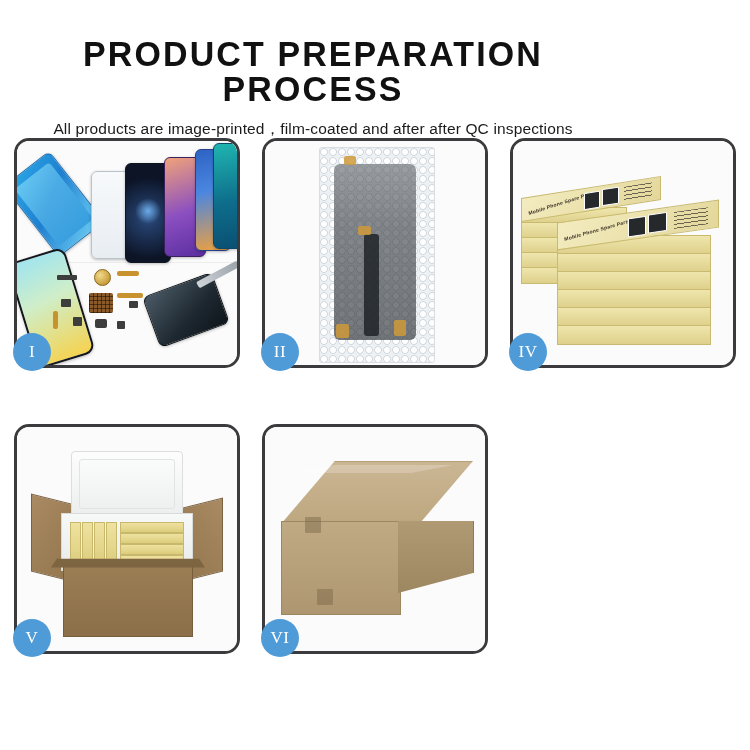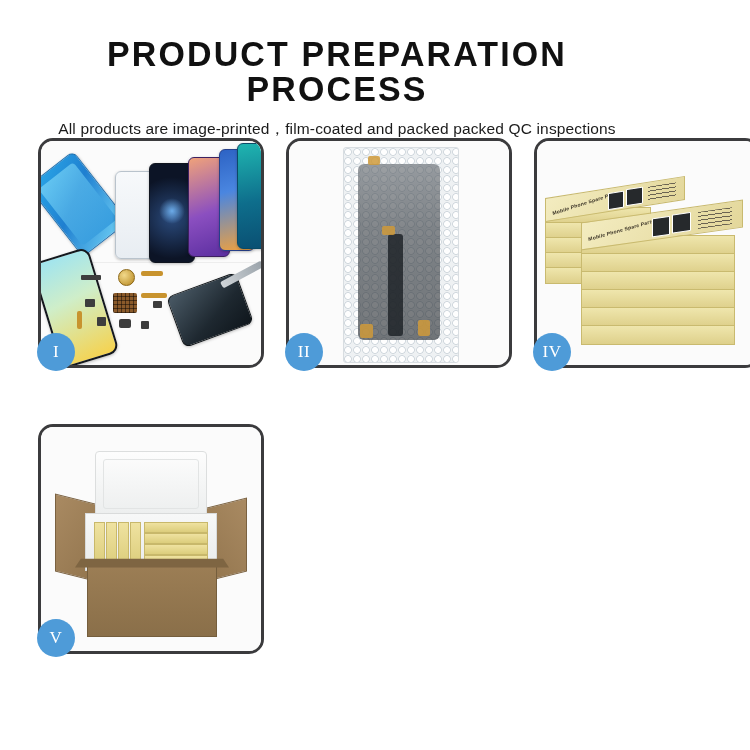--- a/index.html
+++ b/index.html
@@ -2,21 +2,21 @@
 <html><head>
 <meta charset="utf-8">
 <style>
   html,body{margin:0;padding:0;}
   body{
     width:750px;height:750px;
     background:#ffffff;
     font-family:"Liberation Sans", sans-serif;
     overflow:hidden;
   }
-  .page{position:relative;width:626px;height:750px;margin-left:24px;}
+  .page{position:relative;width:626px;height:750px;}
 
   
   .header{padding-top:36px;text-align:center;}
   .title{
     font-size:35px;
     font-weight:700;
     letter-spacing:2.2px;
     color:#111111;
     line-height:1;
     font-family:"Liberation Sans", sans-serif;
@@ -296,21 +296,21 @@
   }
   .c6-tab{position:absolute;background:rgba(120,100,70,.45);border-radius:1px;}
 </style>
 </head>
 <body>
 
 <div class="page">
 
   <div class="header">
     <div class="title">PRODUCT PREPARATION PROCESS</div>
-    <div class="subtitle">All products are image-printed，film-coated and packed packed QC inspections</div>
+    <div class="subtitle">All products are image-printed，film-coated and after after QC inspections</div>
   </div>
 
   <div class="grid">
 
     <div class="panel p1">
       <div class="panel-inner">
         <div class="shelf"></div>
         <div class="ph ph-blue"></div>
         <div class="ph ph-glass"></div>
         <div class="ph ph-dark"></div>
@@ -396,15 +396,26 @@
           <div class="yb" style="left:58px;top:8px;width:62px;height:9px;"></div>
           <div class="yb" style="left:58px;top:19px;width:62px;height:9px;"></div>
           <div class="yb" style="left:58px;top:30px;width:62px;height:9px;"></div>
           <div class="yb" style="left:58px;top:41px;width:62px;height:9px;"></div>
         </div>
         <div class="carton5"></div>
       </div>
       <div class="badge">V</div>
     </div>
 
+    <div class="panel p6">
+      <div class="panel-inner">
+        <div class="c6-top"></div>
+        <div class="c6-seam"></div>
+        <div class="c6-front"></div>
+        <div class="c6-side"></div>
+        <div class="c6-tab" style="left:40px;top:90px;width:16px;height:16px;"></div>
+        <div class="c6-tab" style="left:52px;top:162px;width:16px;height:16px;"></div>
+      </div>
+      <div class="badge">VI</div>
+    </div>
 
   </div>
 </div>
 
 </body></html>

